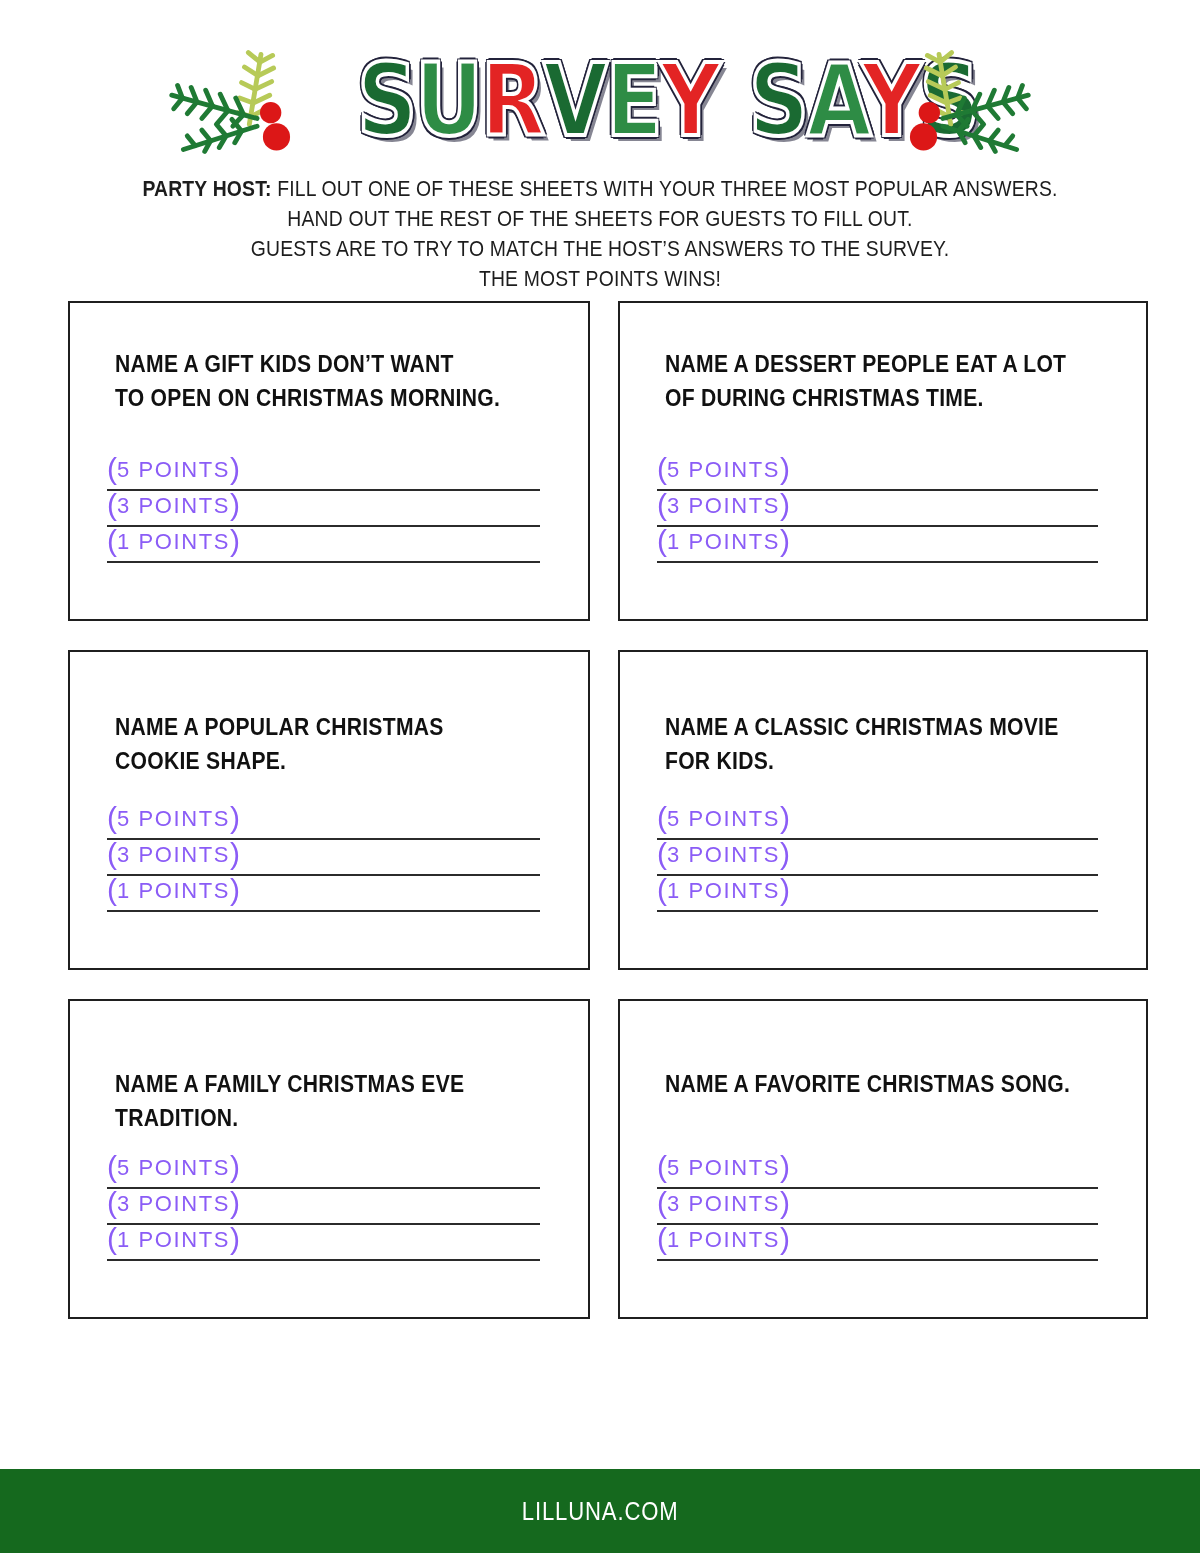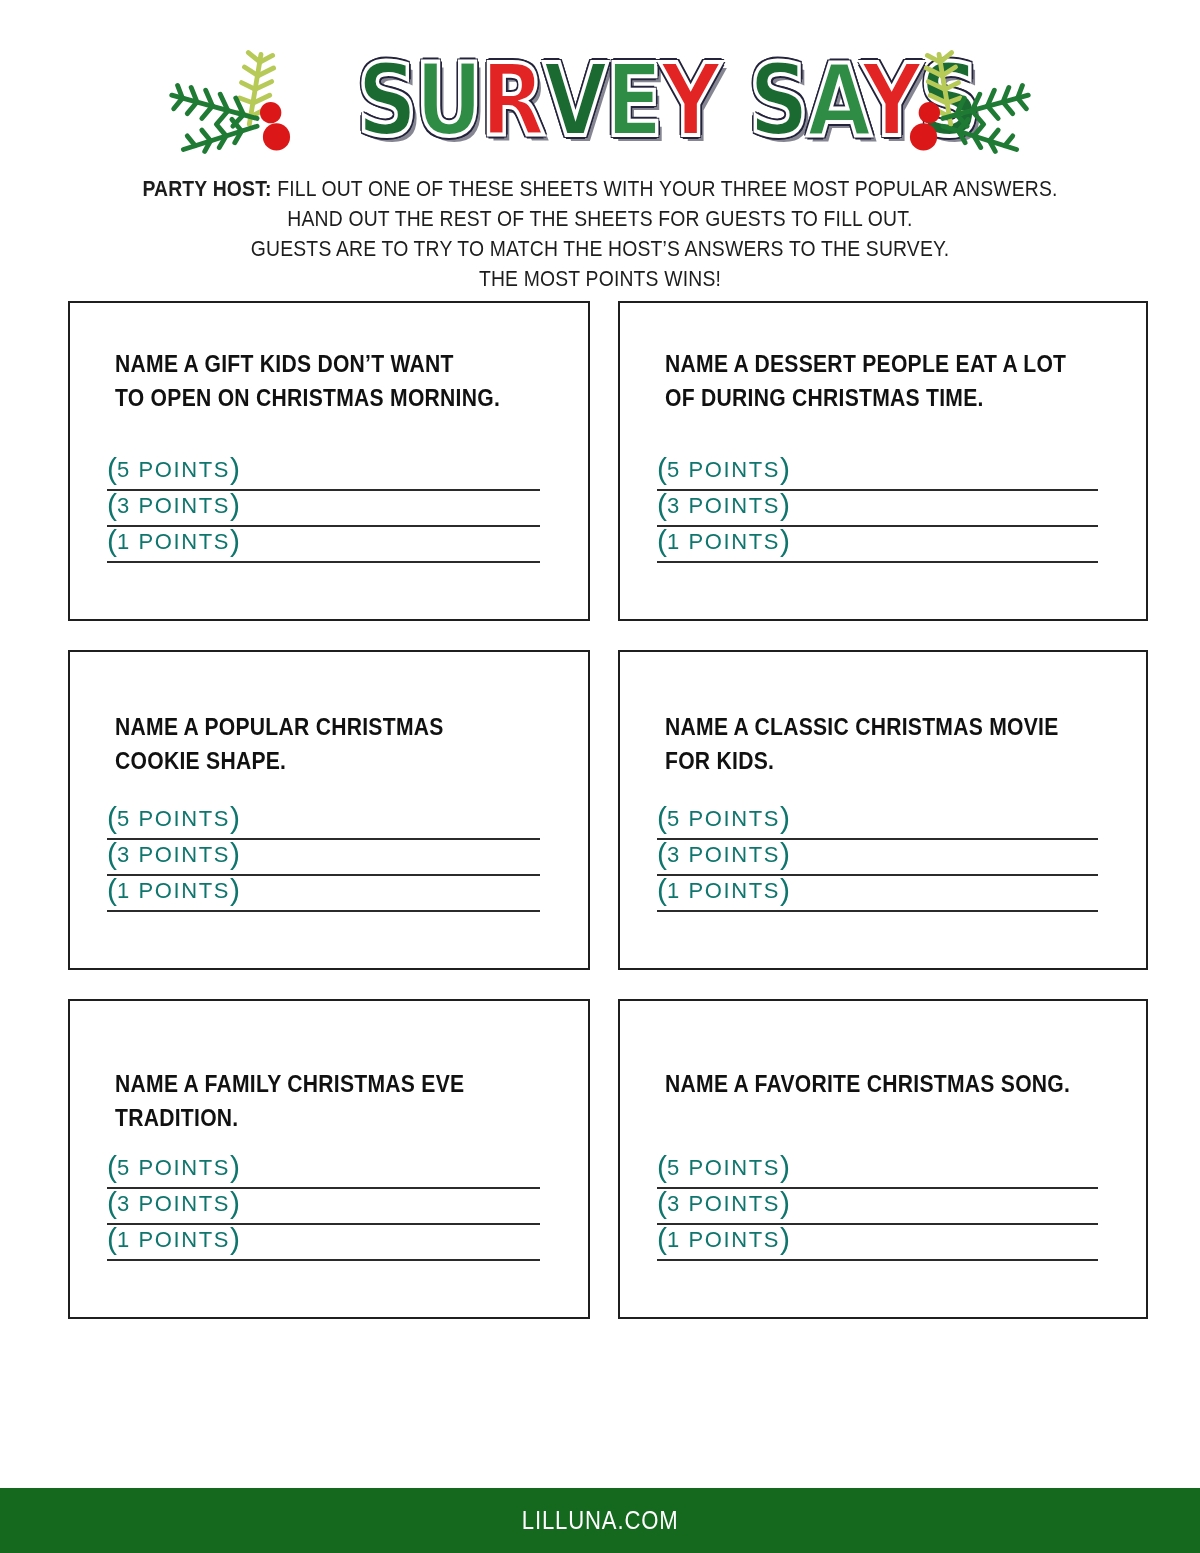--- a/index.html
+++ b/index.html
@@ -61,26 +61,26 @@
     font-weight:700;font-size:24px;line-height:34px;
     letter-spacing:0.3px;color:#111;
     transform:scaleX(0.88);transform-origin:left top;
   }
   .q-line{white-space:nowrap;}
   .card.r2 .q{margin-top:58px;}
   .card.r3 .q{margin-top:66px;}
   .points{position:absolute;left:37px;right:48px;bottom:56px;}
   .point-row{border-bottom:2px solid #2b2b2b;padding-bottom:5px;}
   .point-row:first-child{margin-top:0;}
-  .point-label{font-size:22px;color:#0f766e;letter-spacing:1.6px;line-height:28px;}
+  .point-label{font-size:22px;color:#8b5cf6;letter-spacing:1.6px;line-height:28px;}
   .point-label .paren{font-size:30px;font-weight:300;letter-spacing:0;vertical-align:-2px;}
 
   
   .footer{
-    position:absolute;left:0;right:0;bottom:0;height:65px;
+    position:absolute;left:0;right:0;bottom:0;height:84px;
     background:var(--footer-green);
     display:flex;align-items:center;justify-content:center;
   }
   .footer-text{
     color:#ffffff;font-size:26px;letter-spacing:1px;
     transform:scaleX(0.85);
   }
 </style>
 </head>
 <body>

